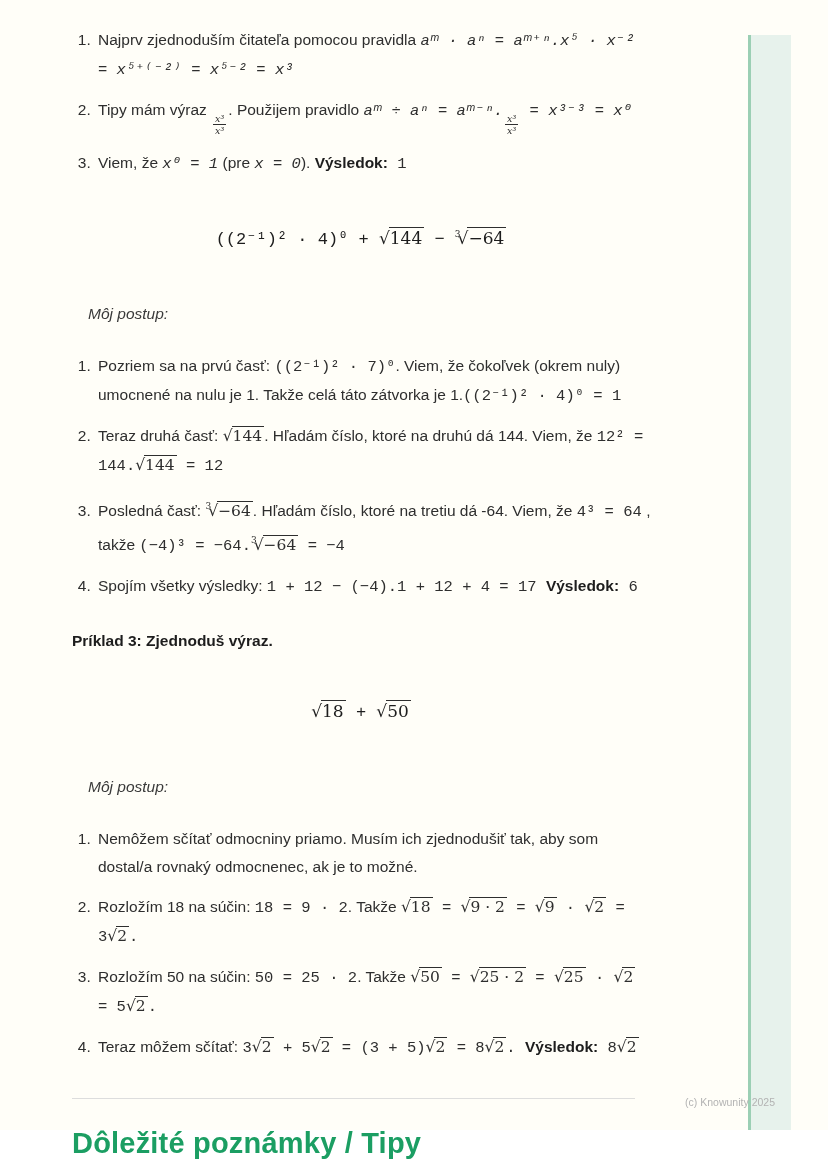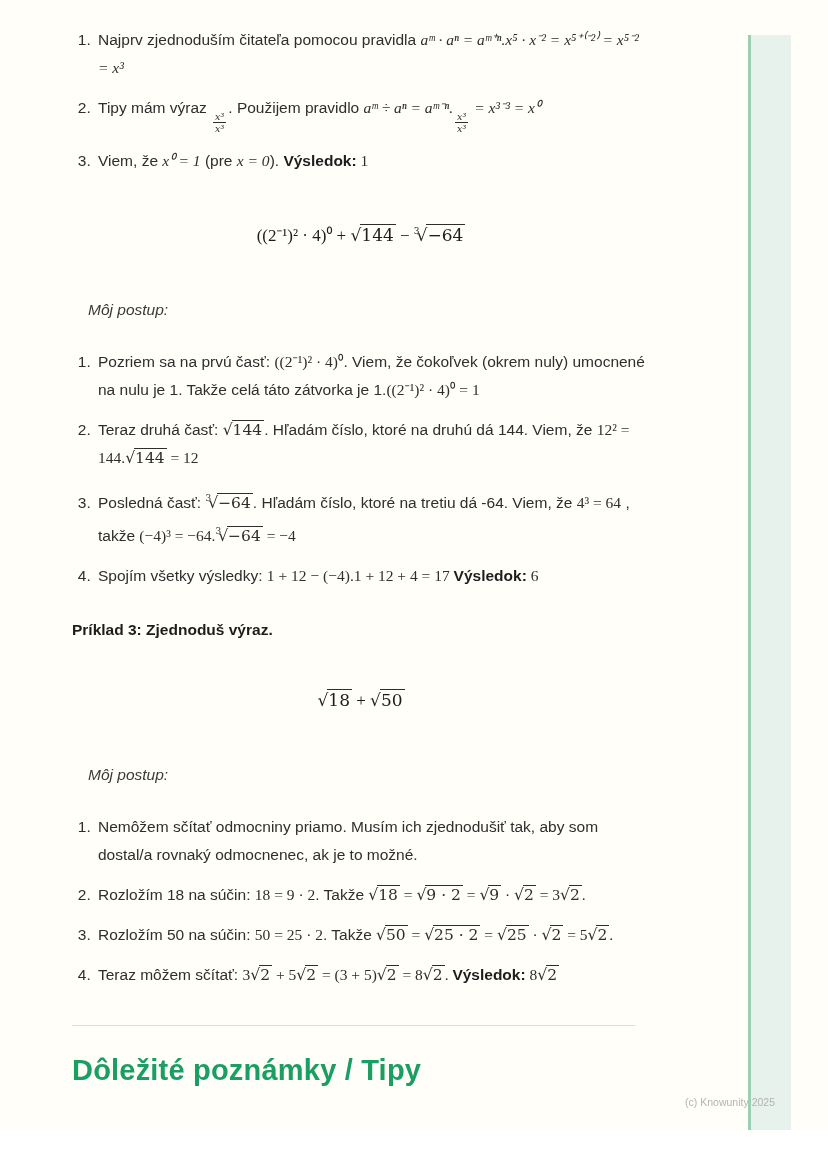--- a/index.html
+++ b/index.html
@@ -11,21 +11,21 @@
   }
   .stripe{position:absolute;left:748px;top:35px;width:40px;height:1095px;
     background:#e7f2ec;border-left:3px solid #9bcfb4;}
   .content{position:absolute;left:72px;top:26px;width:676px;}
   ol.steps{margin:0;padding-left:23px;width:557px;}
   ol.steps li{margin-bottom:12px;padding-left:3px;}
   .h-bold{font-weight:700;color:#1d1d1d;margin:26px 0 0 0;}
   .formula{width:578px;text-align:center;margin:42px 0 0 0;
     font-family:"DejaVu Serif","DejaVu Sans",serif;font-size:17px;color:#1d1d1d;}
   .postup{font-style:italic;color:#3a3a3a;margin:46px 0 24px 16px;}
-  .m{font-family:Liberation Serif, serif;}
+  .m{font-family:Liberation Mono, monospace;}
   .i{font-style:italic;}
   .b{font-weight:700;color:#1d1d1d;}
   .rad{font-family:"DejaVu Serif","DejaVu Sans",serif;white-space:nowrap;}
   .rs{letter-spacing:-1px;}
   .ra{border-top:1.4px solid #2e2e2e;padding:0 2px 0 1px;}
   .rn{font-size:9px;vertical-align:7px;margin-right:-3px;}
   .fr{display:inline-flex;flex-direction:column;text-align:center;
     font-size:9.5px;line-height:1.2;vertical-align:-7px;margin:0 2px;
     font-family:"DejaVu Serif","DejaVu Sans",serif;font-style:italic;}
   .fn{border-bottom:1px solid #2e2e2e;padding:0 2px;}
@@ -54,21 +54,21 @@
           </span><span class="m i"> = x³⁻³ = x⁰</span></li>
       <li><span class="">Viem, že </span><span class="m i">x⁰ = 1</span><span class=""> (pre </span><span class="m i">x = 0</span><span class="">). </span><span class="b">Výsledok:</span><span class="m"> 1</span></li>
     </ol>
 
 
     <div class="formula"><span class="m">((2⁻¹)² · 4)⁰ + </span><span class="rad"><span class="rs">√</span><span class="ra">144</span></span><span class="m"> − </span><span class="rad"><sup class="rn">3</sup><span class="rs">√</span><span class="ra">−64</span></span></div>
 
     <p class="postup">Môj postup:</p>
 
     <ol class="steps">
-      <li><span class="">Pozriem sa na prvú časť: </span><span class="m">((2⁻¹)² · 4)⁰</span><span class="">. Viem, že čokoľvek (okrem nuly) umocnené na nulu je 1. Takže celá táto zátvorka je 1.</span><span class="m">((2⁻¹)² · 4)⁰ = 1</span></li>
+      <li><span class="">Pozriem sa na prvú časť: </span><span class="m">((2⁻¹)² · 7)⁰</span><span class="">. Viem, že čokoľvek (okrem nuly) umocnené na nulu je 1. Takže celá táto zátvorka je 1.</span><span class="m">((2⁻¹)² · 4)⁰ = 1</span></li>
       <li><span class="">Teraz druhá časť: </span><span class="rad"><span class="rs">√</span><span class="ra">144</span></span><span class="">. Hľadám číslo, ktoré na druhú dá 144. Viem, že </span><span class="m">12² = 144.</span><span class="rad"><span class="rs">√</span><span class="ra">144</span></span><span class="m"> = 12</span></li>
       <li><span class="">Posledná časť: </span><span class="rad"><sup class="rn">3</sup><span class="rs">√</span><span class="ra">−64</span></span><span class="">. Hľadám číslo, ktoré na tretiu dá -64. Viem, že </span><span class="m">4³ = 64</span><span class=""> , takže </span><span class="m">(−4)³ = −64.</span><span class="rad"><sup class="rn">3</sup><span class="rs">√</span><span class="ra">−64</span></span><span class="m"> = −4</span></li>
       <li><span class="">Spojím všetky výsledky: </span><span class="m">1 + 12 − (−4).1 + 12 + 4 = 17 </span><span class="b">Výsledok:</span><span class="m"> 6</span></li>
     </ol>
 
     <p class="h-bold">Príklad 3: Zjednoduš výraz.</p>
 
     <div class="formula"><span class="rad"><span class="rs">√</span><span class="ra">18</span></span><span class="m"> + </span><span class="rad"><span class="rs">√</span><span class="ra">50</span></span></div>
 
     <p class="postup">Môj postup:</p>

